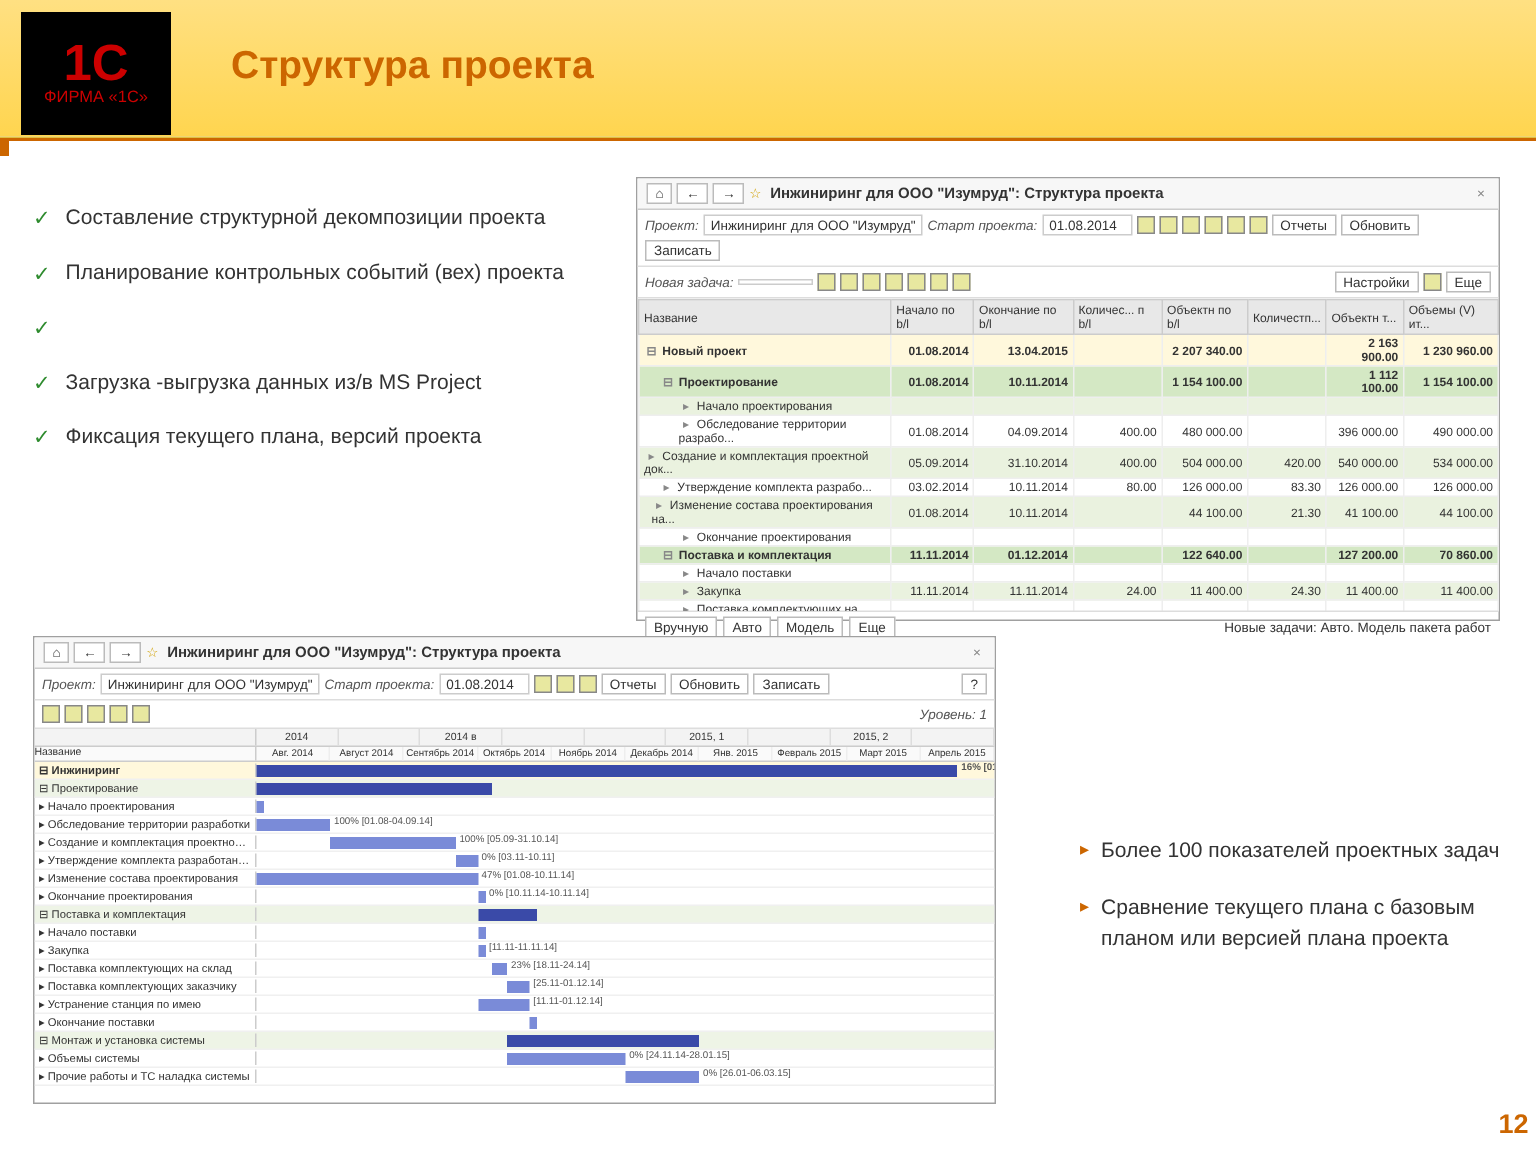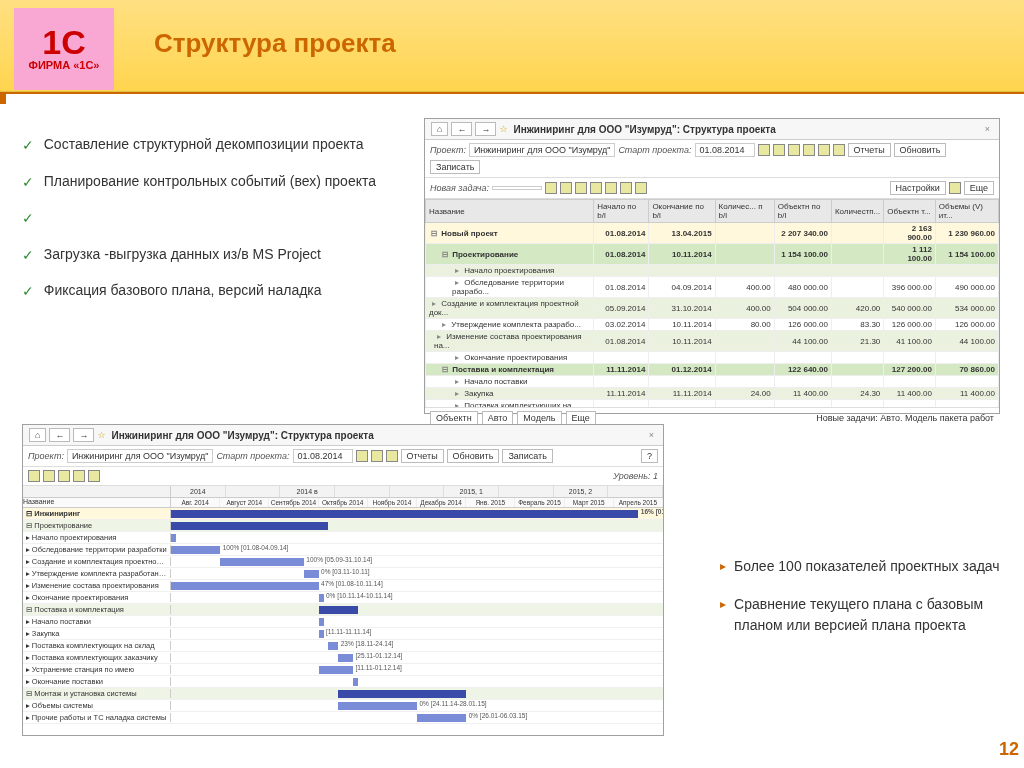--- a/index.html
+++ b/index.html
@@ -1,20 +1,20 @@
 <!DOCTYPE html>
 <html><head>
 <meta charset="utf-8">
 <style>
   * { margin: 0; padding: 0; box-sizing: border-box; }
   body { width: 1024px; height: 768px; font-family: Arial, sans-serif; background: #fff; position: relative; overflow: hidden; }
   .header-band { position: absolute; top: 0; left: 0; right: 0; height: 92px; background: linear-gradient(180deg, #ffe082 0%, #ffd54f 100%); border-bottom: 1px solid #e0c040; }
-  .logo-box { position: absolute; top: 8px; left: 14px; width: 100px; height: 82px; background: #f9a8d4; display: flex; flex-direction: column; align-items: center; justify-content: center; padding: 4px; }
+  .logo-box { position: absolute; top: 8px; left: 14px; width: 100px; height: 82px; background: #000000; display: flex; flex-direction: column; align-items: center; justify-content: center; padding: 4px; }
   .logo-mark { font-size: 34px; font-weight: bold; color: #cc0000; line-height: 0.9; }
-  .logo-sub { font-size: 11px; color: #cc0000; font-weight: bold; margin-top: 2px; }
+  .logo-sub { font-size: 11px; color: #cc0000; font-weight: normal; margin-top: 2px; }
   .slide-title { position: absolute; top: 28px; left: 154px; font-size: 26px; font-weight: bold; color: #cc6600; }
   .accent-bar { position: absolute; top: 92px; left: 0; right: 0; height: 2px; background: #cc6600; }
   .hilite { position: absolute; top: 94px; left: 0; width: 6px; height: 10px; background: #cc6600; }
 
   
   .features-left { position: absolute; top: 135px; left: 22px; width: 388px; }
   .feat-item { font-size: 14px; color: #333; margin-bottom: 16px; line-height: 1.4; display: flex; }
   .feat-item .chk { color: #2e8b2e; margin-right: 10px; font-size: 14px; flex-shrink: 0; margin-top: 1px; }
 
   
@@ -93,21 +93,21 @@
     </div>
     <div class="feat-item">
       <span class="chk">✓</span>
     </div>
     <div class="feat-item">
       <span class="chk">✓</span>
       <span>Загрузка -выгрузка данных из/в MS Project</span>
     </div>
     <div class="feat-item">
       <span class="chk">✓</span>
-      <span>Фиксация базового плана, версий наладка</span>
+      <span>Фиксация текущего плана, версий проекта</span>
     </div>
   </div>
 <div class="features-right" id="feat-right">
     <div class="r-item">
       <span class="arrow">▸</span>
       <span>Более 100 показателей проектных задач</span>
     </div>
     <div class="r-item">
       <span class="arrow">▸</span>
       <span>Сравнение текущего плана с базовым планом или версией плана проекта</span>
@@ -308,21 +308,21 @@
             <td class="num">140.00</td>
             <td class="num">9 120.00</td>
             <td class="num">24.30</td>
             <td class="num">13 600.00</td>
             <td class="num">9 120.00</td>
           </tr>
         </tbody>
       </table>
   </div>
   <div class="botbar" id="botbar1">
-      <span class="tb-btn">Объектн</span>
+      <span class="tb-btn">Вручную</span>
       <span class="tb-btn">Авто</span>
       <span class="tb-btn">Модель</span>
       <span class="tb-btn">Еще</span>
       <span class="spacer"></span>
       <span>Новые задачи: Авто. Модель пакета работ</span>
     </div>
 </div>
 
 <div class="app-win win2">
   <div class="win-title">

